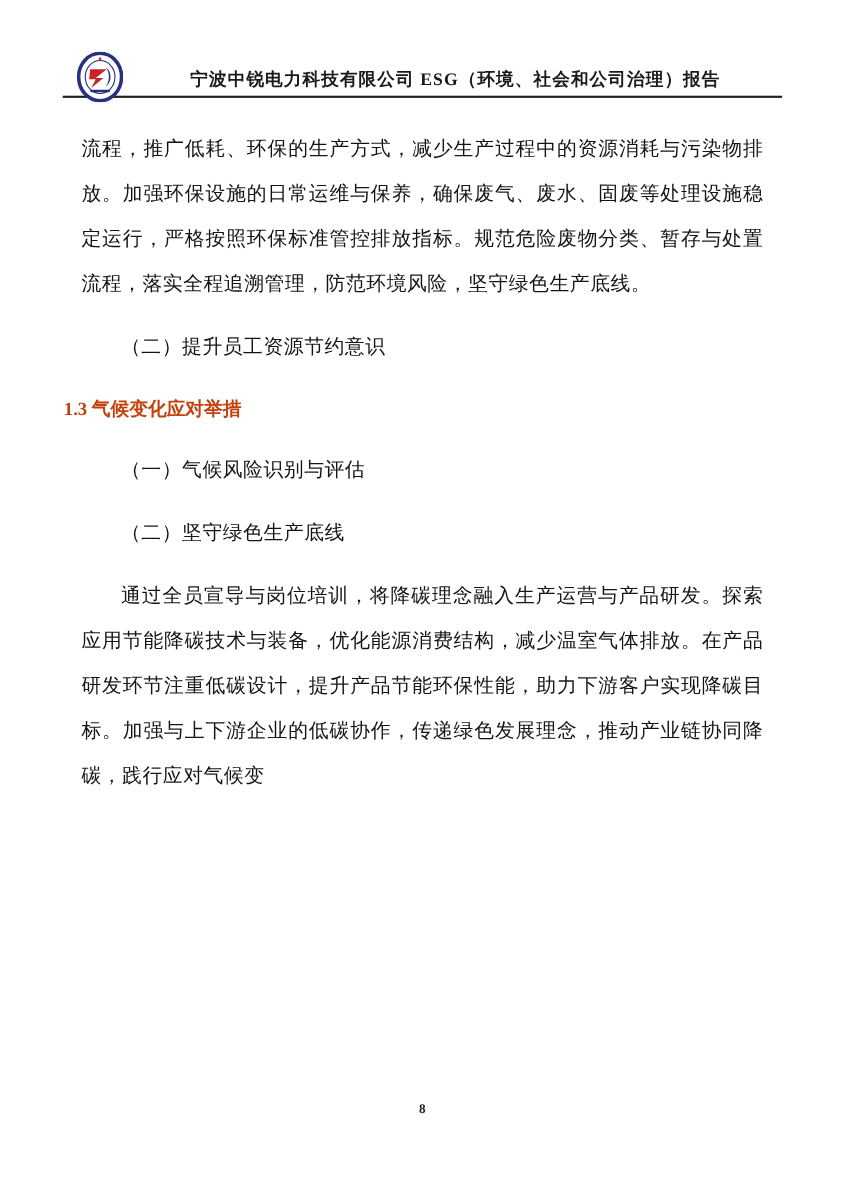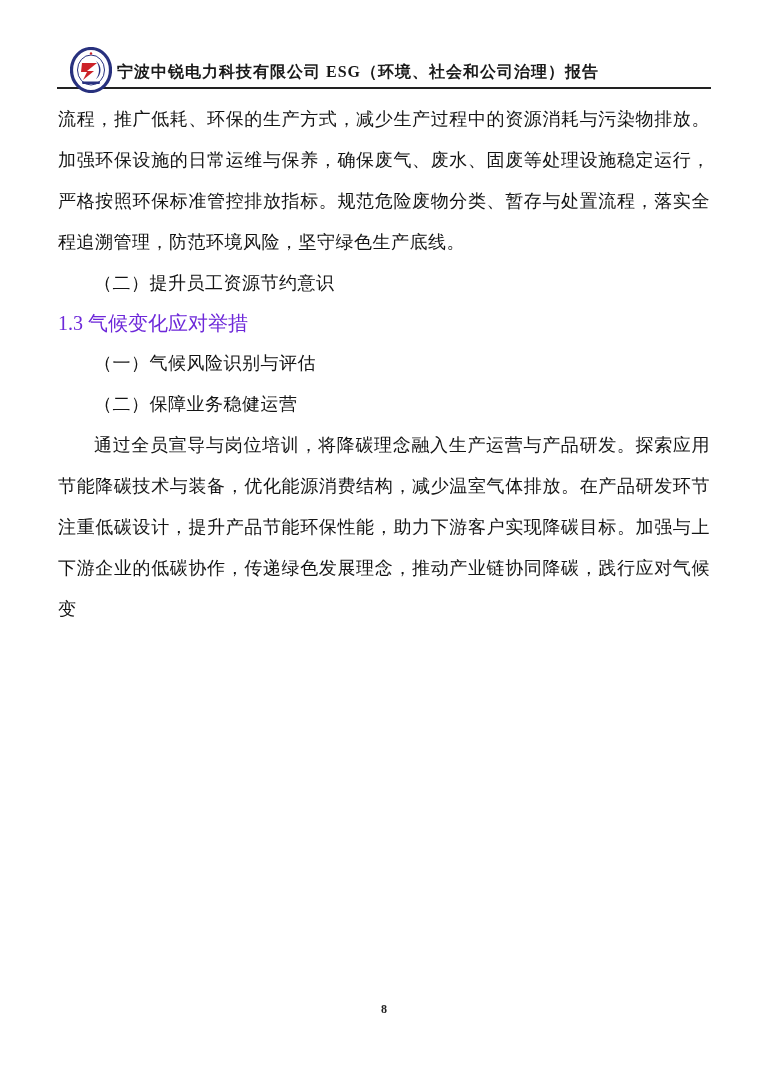--- a/index.html
+++ b/index.html
@@ -22,21 +22,21 @@
     left: 57px;
     top: 0;
     width: 654px;
     height: 90px;
   }
   .header-title {
     position: absolute;
     left: 60px;
     right: 0;
     top: 62px;
-    text-align: left;
+    text-align: center;
     font-size: 16px;
     font-weight: bold;
     letter-spacing: 1px;
     white-space: nowrap;
     color: #1a1a1a;
   }
   .header-rule {
     position: absolute;
     left: 0;
     right: 0;
@@ -53,36 +53,36 @@
     z-index: 2;
   }
   
   .body-col {
     position: absolute;
     left: 58px;
     top: 99px;
     width: 652px;
   }
   .para {
-    margin: 0;
+    margin: 16px;
     font-size: 18px;
     line-height: 41px;
     text-align: justify;
     text-justify: inter-character;
     letter-spacing: 0.5px;
     color: #141414;
   }
   .para.indent { text-indent: 2em; }
   .para.no-indent { text-indent: 0; }
   .section-heading {
     margin: 0;
-    font-size: 20px;
-    font-weight: normal;
+    font-size: 17px;
+    font-weight: bold;
     line-height: 39px;
-    color: #6d28d9;
+    color: #c2410c;
   }
   
   .footer {
     position: absolute;
     left: 0;
     width: 768px;
     top: 999px;
     text-align: center;
   }
   .page-number {
@@ -115,21 +115,21 @@
     </div>
     <div class="header-title">宁波中锐电力科技有限公司 ESG（环境、社会和公司治理）报告</div>
     <div class="header-rule"></div>
   </div>
 
   <div class="body-col">
     <p class="para no-indent">流程，推广低耗、环保的生产方式，减少生产过程中的资源消耗与污染物排放。加强环保设施的日常运维与保养，确保废气、废水、固废等处理设施稳定运行，严格按照环保标准管控排放指标。规范危险废物分类、暂存与处置流程，落实全程追溯管理，防范环境风险，坚守绿色生产底线。</p>
     <p class="para indent">（二）提升员工资源节约意识</p>
     <h2 class="section-heading">1.3 气候变化应对举措</h2>
     <p class="para indent">（一）气候风险识别与评估</p>
-    <p class="para indent">（二）保障业务稳健运营</p>
+    <p class="para indent">（二）坚守绿色生产底线</p>
     <p class="para indent">通过全员宣导与岗位培训，将降碳理念融入生产运营与产品研发。探索应用节能降碳技术与装备，优化能源消费结构，减少温室气体排放。在产品研发环节注重低碳设计，提升产品节能环保性能，助力下游客户实现降碳目标。加强与上下游企业的低碳协作，传递绿色发展理念，推动产业链协同降碳，践行应对气候变</p>
   </div>
 
   <div class="footer">
     <span class="page-number">8</span>
   </div>
 
 </div>
 
 </body></html>

